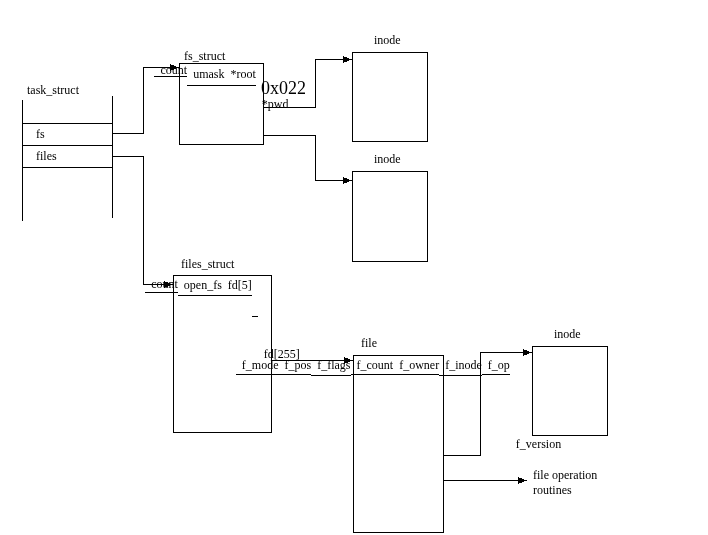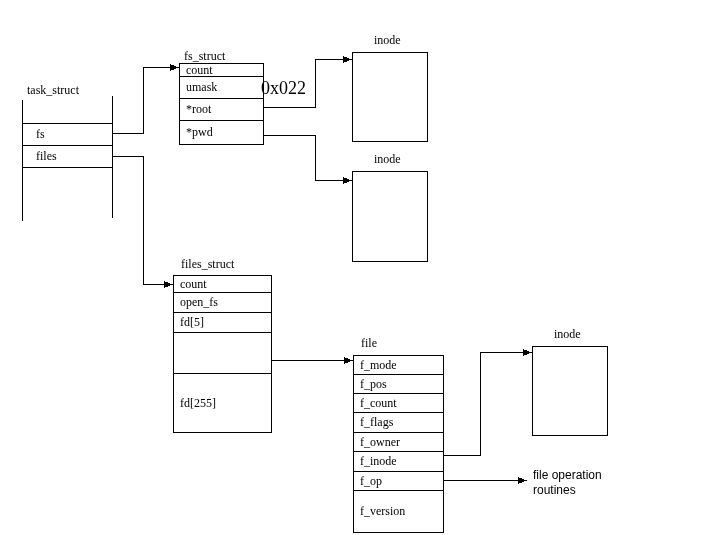--- a/index.html
+++ b/index.html
@@ -28,21 +28,20 @@
     position: absolute;
     white-space: nowrap;
     line-height: 13px;
   }
   .structbox {
     position: absolute;
     border: 1px solid #000000;
     background: #ffffff;
     box-sizing: border-box;
     display: flex;
-    flex-direction: column;
     justify-content: center;
   }
   .structbox .row {
     display: flex;
     align-items: center;
     padding-left: 6px;
     border-bottom: 1px solid #000000;
     box-sizing: border-box;
     overflow: visible;
     white-space: nowrap;
@@ -52,21 +51,21 @@
     border-bottom: none;
     flex: 1;
   }
   .inodebox {
     position: absolute;
     border: 1px solid #000000;
     background: #ffffff;
     box-sizing: border-box;
   }
   .mono {
-    font-family: Liberation Sans, sans-serif;
+    font-family: Liberation Serif, serif;
     font-size: 12px;
     line-height: 15px;
   }
 </style>
 </head>
 <body>
 
 <div class="canvas">
 
   <svg class="connector-layer" width="708" height="535" viewBox="0 0 708 535" shape-rendering="crispEdges" fill="none" stroke="#000000" stroke-width="1">
@@ -160,25 +159,25 @@
   </div>
 
   <div class="lbl" style="left:361px; top:337px">file</div>
   <div class="structbox" style="left:353px; top:355px; width:91px; height:178px">
     <div class="row" style="height:19px">
       <span>f_mode</span>
     </div>
     <div class="row" style="height:19px">
       <span>f_pos</span>
     </div>
+    <div class="row" style="height:20px">
+      <span>f_flags</span>
+    </div>
     <div class="row" style="height:19px">
       <span>f_count</span>
-    </div>
-    <div class="row" style="height:20px">
-      <span>f_flags</span>
     </div>
     <div class="row" style="height:19px">
       <span>f_owner</span>
     </div>
     <div class="row" style="height:20px">
       <span>f_inode</span>
     </div>
     <div class="row" style="height:19px">
       <span>f_op</span>
     </div>

